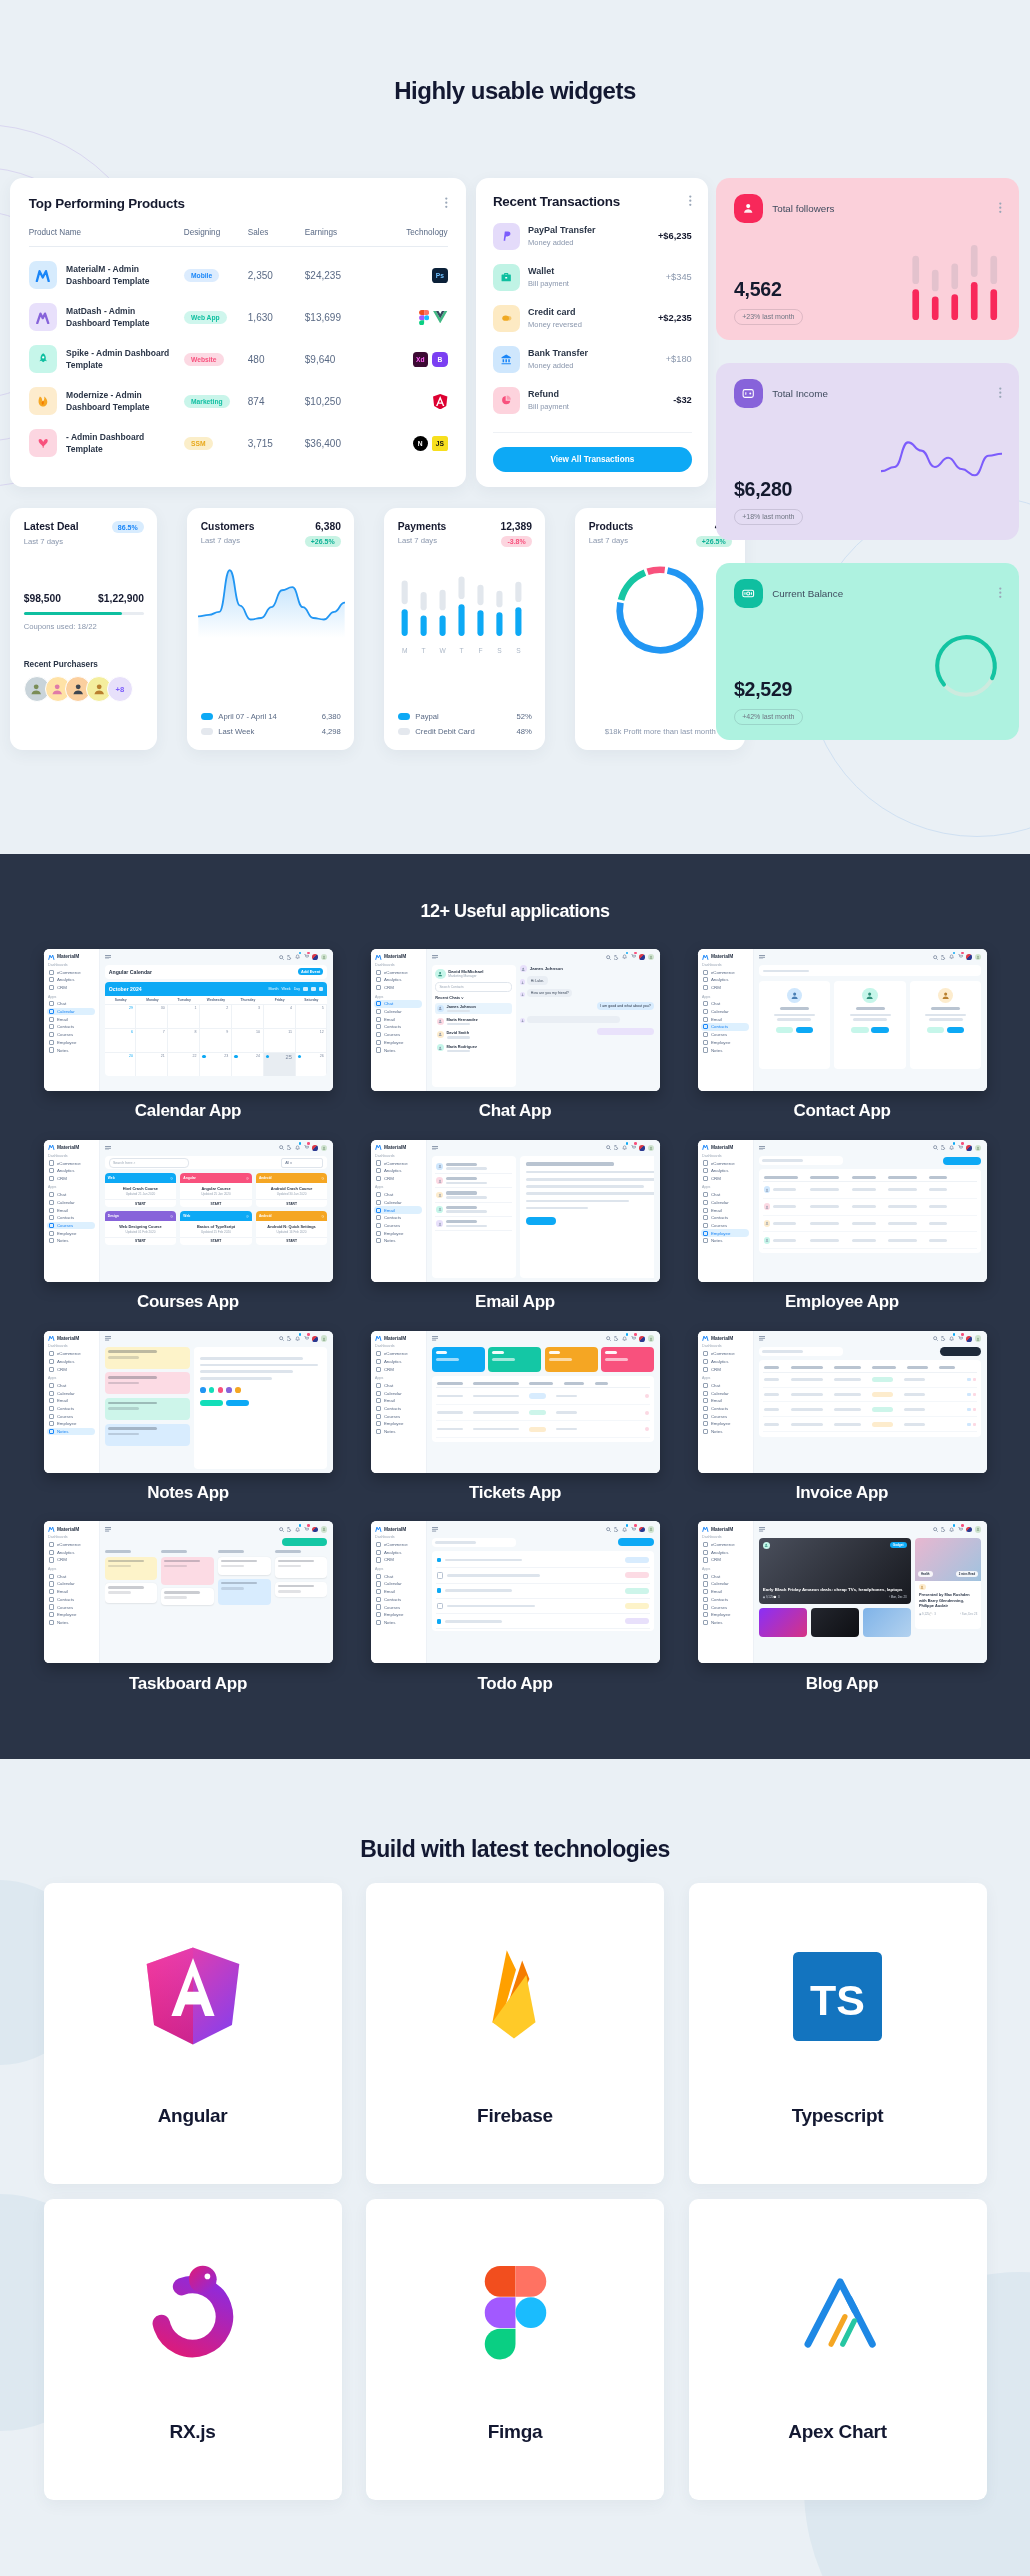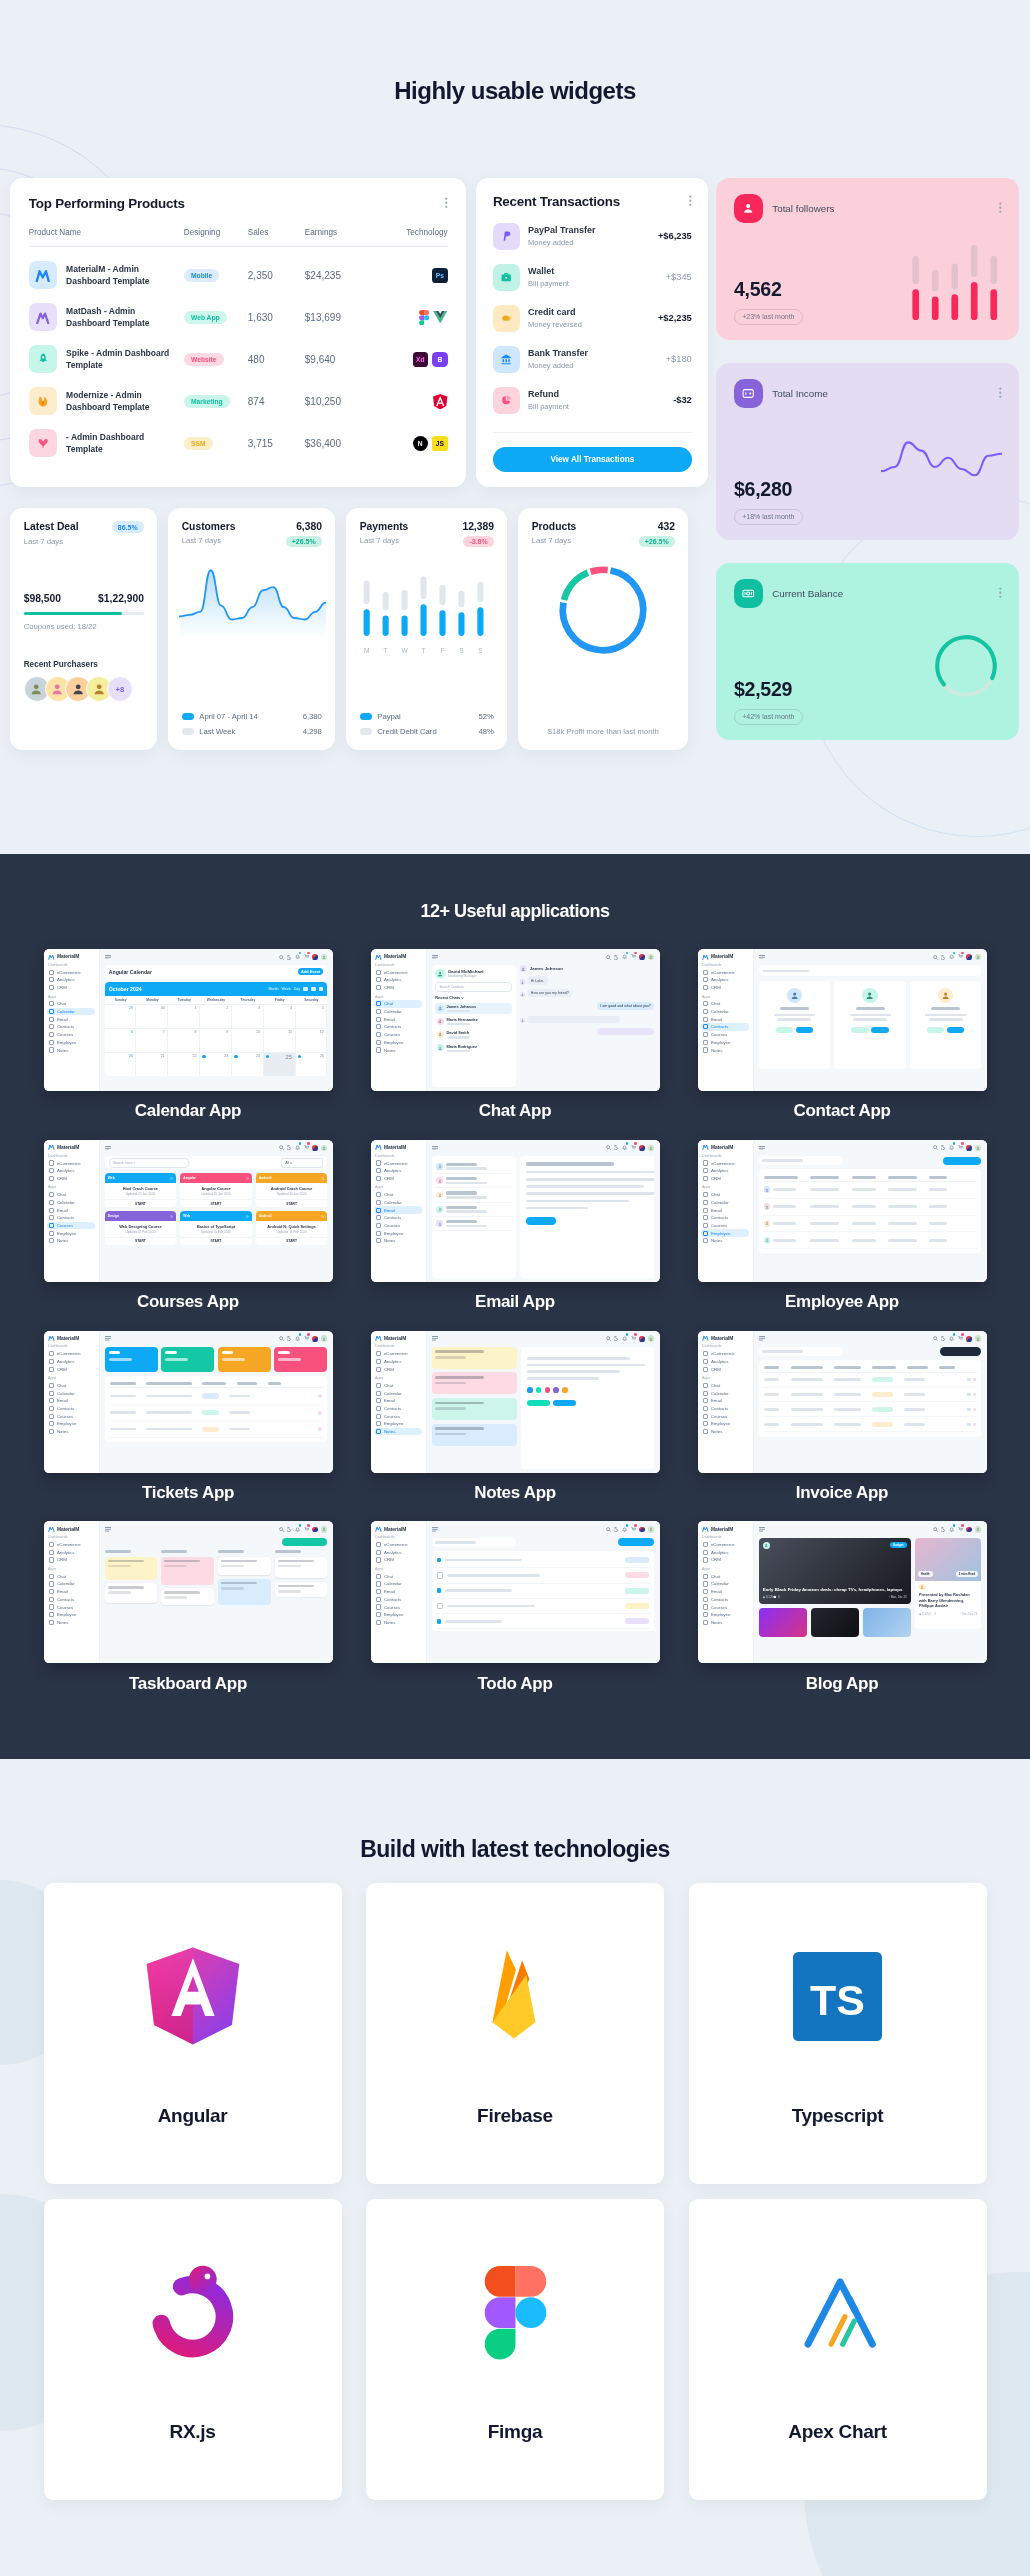--- a/index.html
+++ b/index.html
@@ -13,21 +13,21 @@
   .deco.outline2{border:0.8px solid #cfe0f2}
   .deco.fill{background:#dde8f0}
   h1,h2{margin:0;text-align:center;font-weight:700;color:#131831;letter-spacing:-0.5px;position:relative;z-index:1}
   #sec1 h1{padding-top:77px;font-size:24px}
   #sec2 h2{padding-top:47px;font-size:18px;color:#ffffff}
   #sec3 h2{padding-top:77px;font-size:23px}
   
   .wrap1{position:absolute;top:178px;left:10.3px;z-index:1;display:flex;gap:8.2px}
   .left-col{width:698px}
   .row1{display:flex;gap:10.3px;height:309px}
-  .row2{display:grid;grid-template-columns:147px 167px 161px 170px;gap:11px;margin-top:20.6px;height:242px}
+  .row2{display:grid;grid-template-columns:147px 167px 161px 170px;gap:30px;margin-top:20.6px;height:242px}
   .right-col{width:303px;display:flex;flex-direction:column;gap:23px}
   .card{background:#fff;border-radius:12.4px;box-shadow:0 4.1px 14.4px rgba(44,63,88,.06);box-sizing:border-box;position:relative}
   .kebab{cursor:pointer;line-height:0}
   
   .products-card{width:456px;padding:17.5px 18.5px}
   .pc-head{display:flex;justify-content:space-between;align-items:center}
   .pc-title{font-size:13.4px;font-weight:700;color:#15192e;letter-spacing:-0.2px}
   .pt-grid{display:grid;grid-template-columns:155px 64px 57px 80px 1fr;align-items:center}
   .pt-headrow{margin-top:17.5px;padding-bottom:9.3px;border-bottom:0.5px solid #e7ecf2;color:#5a6a85;font-size:8.2px}
   .pt-row{padding-top:14px}
@@ -1567,21 +1567,21 @@
               <span>Contacts</span>
             </div>
             <div class="t-item">
               <div class="tdot"></div>
               <span>Courses</span>
             </div>
             <div class="t-item">
               <div class="tdot"></div>
               <span>Employee</span>
             </div>
-            <div class="t-item">
+            <div class="t-item active">
               <div class="tdot"></div>
               <span>Notes</span>
             </div>
           </div>
           <div class="t-main">
             <div class="t-topbar">
               <svg width="6.2" height="4.6" viewBox="0 0 12 9">
                 <path d="M0 1h12M0 4.5h12M0 8h8" stroke="#5a6a85" stroke-width="1.3"></path>
               </svg>
               <div class="t-ticons">
@@ -1600,73 +1600,60 @@
                   </svg><span style="position:absolute;top:-1px;right:-1px;width:2.6px;height:2.6px;border-radius:50%;background:#f8517d"></span></span>
   <span style="width:5.7px;height:5.7px;border-radius:50%;background:linear-gradient(135deg,#d93a49 45%,#2b3990 45%);display:inline-block"></span>
   <span style="width:6.7px;height:6.7px;border-radius:50%;background:#cfe3cf;display:inline-flex;align-items:center;justify-content:center">
                   <svg width="60%" height="60%" viewBox="0 0 24 24" fill="#6f8f6f">
                     <circle cx="12" cy="8" r="4"></circle>
                     <path d="M4 20.5c1.2-4.4 4.4-6.2 8-6.2s6.8 1.8 8 6.2z"></path>
                   </svg>
                 </span>
               </div>
             </div>
-            <div class="t-content">
-              <div style="display: flex; gap: 3.6px;">
-                <div style="flex: 1 1 0%; height: 25px; border-radius: 4.1px; background: rgb(13, 169, 245); padding: 4.1px; box-sizing: border-box;">
-                  <div class="ln" style="width: 11.3px; background: rgba(255, 255, 255, 0.95); height: 3.6px;"></div>
-                  <div class="ln" style="width: 23px; background: rgba(255, 255, 255, 0.6); margin-top: 3.6px;"></div>
-                </div>
-                <div style="flex: 1 1 0%; height: 25px; border-radius: 4.1px; background: rgb(20, 199, 165); padding: 4.1px; box-sizing: border-box;">
-                  <div class="ln" style="width: 11.3px; background: rgba(255, 255, 255, 0.95); height: 3.6px;"></div>
-                  <div class="ln" style="width: 23px; background: rgba(255, 255, 255, 0.6); margin-top: 3.6px;"></div>
-                </div>
-                <div style="flex: 1 1 0%; height: 25px; border-radius: 4.1px; background: rgb(245, 166, 35); padding: 4.1px; box-sizing: border-box;">
-                  <div class="ln" style="width: 11.3px; background: rgba(255, 255, 255, 0.95); height: 3.6px;"></div>
-                  <div class="ln" style="width: 23px; background: rgba(255, 255, 255, 0.6); margin-top: 3.6px;"></div>
-                </div>
-                <div style="flex: 1 1 0%; height: 25px; border-radius: 4.1px; background: rgb(248, 81, 125); padding: 4.1px; box-sizing: border-box;">
-                  <div class="ln" style="width: 11.3px; background: rgba(255, 255, 255, 0.95); height: 3.6px;"></div>
-                  <div class="ln" style="width: 23px; background: rgba(255, 255, 255, 0.6); margin-top: 3.6px;"></div>
-                </div>
-              </div>
-              <div class="wcard" style="margin-top: 4.1px; padding: 4.1px;">
-                <div style="display: flex; gap: 10.3px; padding: 2.1px 1px; border-bottom: 0.5px solid rgb(238, 242, 246);">
-                  <div class="lnd" style="width: 26px;"></div>
-                  <div class="lnd" style="width: 46px;"></div>
-                  <div class="lnd" style="width: 24px;"></div>
-                  <div class="lnd" style="width: 20.6px;"></div>
-                  <div class="lnd" style="width: 13.4px;"></div>
-                </div>
-                <div style="display: flex; gap: 10.3px; align-items: center; padding: 5.2px 1px; border-bottom: 0.5px solid rgb(244, 247, 250);">
-                  <div class="ln" style="width: 26px;"></div>
-                  <div class="ln" style="width: 46px;"></div>
-                  <div style="width: 16.5px; height: 5.2px; border-radius: 5.2px; background: rgb(216, 236, 254); color: rgb(255, 255, 255); font-size: 3.9px; font-weight: 700; display: flex; align-items: center; justify-content: center;"></div>
-                  <div class="ln" style="width: 20.6px;"></div>
-                  <div style="width: 4.1px; height: 4.1px; border-radius: 50%; background: rgb(252, 217, 227); margin-left: auto;"></div>
-                </div>
-                <div style="display: flex; gap: 10.3px; align-items: center; padding: 5.2px 1px; border-bottom: 0.5px solid rgb(244, 247, 250);">
-                  <div class="ln" style="width: 26px;"></div>
-                  <div class="ln" style="width: 46px;"></div>
-                  <div style="width: 16.5px; height: 5.2px; border-radius: 5.2px; background: rgb(205, 245, 234); color: rgb(255, 255, 255); font-size: 3.9px; font-weight: 700; display: flex; align-items: center; justify-content: center;"></div>
-                  <div class="ln" style="width: 20.6px;"></div>
-                  <div style="width: 4.1px; height: 4.1px; border-radius: 50%; background: rgb(252, 217, 227); margin-left: auto;"></div>
-                </div>
-                <div style="display: flex; gap: 10.3px; align-items: center; padding: 5.2px 1px; border-bottom: 0.5px solid rgb(244, 247, 250);">
-                  <div class="ln" style="width: 26px;"></div>
-                  <div class="ln" style="width: 46px;"></div>
-                  <div style="width: 16.5px; height: 5.2px; border-radius: 5.2px; background: rgb(253, 236, 205); color: rgb(255, 255, 255); font-size: 3.9px; font-weight: 700; display: flex; align-items: center; justify-content: center;"></div>
-                  <div class="ln" style="width: 20.6px;"></div>
-                  <div style="width: 4.1px; height: 4.1px; border-radius: 50%; background: rgb(252, 217, 227); margin-left: auto;"></div>
-                </div>
-              </div>
-            </div>
-          </div>
-        </div>
-        <div class="app-label">Tickets App</div>
+            <div class="t-content" style="display: flex;">
+              <div style="width: 85px; flex: 0 0 auto;">
+                <div style="background: rgb(253, 243, 201); height: 22px; border-radius: 4.1px; margin-bottom: 3.6px; padding: 3.6px; box-sizing: border-box;">
+                  <div class="ln" style="width: 49px; background: rgba(42, 53, 71, 0.3);"></div>
+                  <div class="ln" style="width: 31px; background: rgba(42, 53, 71, 0.18); margin-top: 3.1px;"></div>
+                </div>
+                <div style="background: rgb(252, 219, 228); height: 22px; border-radius: 4.1px; margin-bottom: 3.6px; padding: 3.6px; box-sizing: border-box;">
+                  <div class="ln" style="width: 49px; background: rgba(42, 53, 71, 0.3);"></div>
+                  <div class="ln" style="width: 31px; background: rgba(42, 53, 71, 0.18); margin-top: 3.1px;"></div>
+                </div>
+                <div style="background: rgb(205, 245, 234); height: 22px; border-radius: 4.1px; margin-bottom: 3.6px; padding: 3.6px; box-sizing: border-box;">
+                  <div class="ln" style="width: 49px; background: rgba(42, 53, 71, 0.3);"></div>
+                  <div class="ln" style="width: 31px; background: rgba(42, 53, 71, 0.18); margin-top: 3.1px;"></div>
+                </div>
+                <div style="background: rgb(216, 236, 254); height: 22px; border-radius: 4.1px; margin-bottom: 3.6px; padding: 3.6px; box-sizing: border-box;">
+                  <div class="ln" style="width: 49px; background: rgba(42, 53, 71, 0.3);"></div>
+                  <div class="ln" style="width: 31px; background: rgba(42, 53, 71, 0.18); margin-top: 3.1px;"></div>
+                </div>
+              </div>
+              <div class="wcard" style="flex: 1 1 0%; margin-left: 4.1px; padding: 6.2px;">
+                <div class="ln" style="width: 103px; margin-top: 4.1px;"></div>
+                <div class="ln" style="width: 118px; margin-top: 4.1px;"></div>
+                <div class="ln" style="width: 93px; margin-top: 4.1px;"></div>
+                <div class="ln" style="width: 72px; margin-top: 4.1px;"></div>
+                <div style="display: flex; gap: 3.1px; margin-top: 7.2px;">
+                  <div style="width: 5.7px; height: 5.7px; border-radius: 50%; background: rgb(33, 150, 243);"></div>
+                  <div style="width: 5.7px; height: 5.7px; border-radius: 50%; background: rgb(19, 222, 185);"></div>
+                  <div style="width: 5.7px; height: 5.7px; border-radius: 50%; background: rgb(248, 81, 125);"></div>
+                  <div style="width: 5.7px; height: 5.7px; border-radius: 50%; background: rgb(135, 99, 218);"></div>
+                  <div style="width: 5.7px; height: 5.7px; border-radius: 50%; background: rgb(245, 166, 35);"></div>
+                </div>
+                <div style="display: flex; gap: 3.1px; margin-top: 7.2px;">
+                  <div style="width: 23px; height: 6.7px; border-radius: 6.7px; background: rgb(19, 222, 185); color: rgb(255, 255, 255); font-size: 3.9px; font-weight: 700; display: flex; align-items: center; justify-content: center;"></div>
+                  <div style="width: 23px; height: 6.7px; border-radius: 6.7px; background: rgb(13, 169, 245); color: rgb(255, 255, 255); font-size: 3.9px; font-weight: 700; display: flex; align-items: center; justify-content: center;"></div>
+                </div>
+              </div>
+            </div>
+          </div>
+        </div>
+        <div class="app-label">Notes App</div>
       </div>
       <div class="app-cell">
         <div class="thumb">
           <div class="t-side">
             <div class="t-logo">
               <svg width="6.7" height="6.2" viewBox="0 0 34 28">
                 <path d="M4 26 10 4l7 14L24 4l6 22" stroke="#1a86f8" stroke-width="5" fill="none" stroke-linecap="round" stroke-linejoin="round"></path>
               </svg>
               <span class="t-brand">MaterialM</span>
             </div>
@@ -1701,21 +1688,21 @@
               <span>Contacts</span>
             </div>
             <div class="t-item">
               <div class="tdot"></div>
               <span>Courses</span>
             </div>
             <div class="t-item">
               <div class="tdot"></div>
               <span>Employee</span>
             </div>
-            <div class="t-item active">
+            <div class="t-item">
               <div class="tdot"></div>
               <span>Notes</span>
             </div>
           </div>
           <div class="t-main">
             <div class="t-topbar">
               <svg width="6.2" height="4.6" viewBox="0 0 12 9">
                 <path d="M0 1h12M0 4.5h12M0 8h8" stroke="#5a6a85" stroke-width="1.3"></path>
               </svg>
               <div class="t-ticons">
@@ -1734,60 +1721,73 @@
                   </svg><span style="position:absolute;top:-1px;right:-1px;width:2.6px;height:2.6px;border-radius:50%;background:#f8517d"></span></span>
   <span style="width:5.7px;height:5.7px;border-radius:50%;background:linear-gradient(135deg,#d93a49 45%,#2b3990 45%);display:inline-block"></span>
   <span style="width:6.7px;height:6.7px;border-radius:50%;background:#cfe3cf;display:inline-flex;align-items:center;justify-content:center">
                   <svg width="60%" height="60%" viewBox="0 0 24 24" fill="#6f8f6f">
                     <circle cx="12" cy="8" r="4"></circle>
                     <path d="M4 20.5c1.2-4.4 4.4-6.2 8-6.2s6.8 1.8 8 6.2z"></path>
                   </svg>
                 </span>
               </div>
             </div>
-            <div class="t-content" style="display: flex;">
-              <div style="width: 85px; flex: 0 0 auto;">
-                <div style="background: rgb(253, 243, 201); height: 22px; border-radius: 4.1px; margin-bottom: 3.6px; padding: 3.6px; box-sizing: border-box;">
-                  <div class="ln" style="width: 49px; background: rgba(42, 53, 71, 0.3);"></div>
-                  <div class="ln" style="width: 31px; background: rgba(42, 53, 71, 0.18); margin-top: 3.1px;"></div>
-                </div>
-                <div style="background: rgb(252, 219, 228); height: 22px; border-radius: 4.1px; margin-bottom: 3.6px; padding: 3.6px; box-sizing: border-box;">
-                  <div class="ln" style="width: 49px; background: rgba(42, 53, 71, 0.3);"></div>
-                  <div class="ln" style="width: 31px; background: rgba(42, 53, 71, 0.18); margin-top: 3.1px;"></div>
-                </div>
-                <div style="background: rgb(205, 245, 234); height: 22px; border-radius: 4.1px; margin-bottom: 3.6px; padding: 3.6px; box-sizing: border-box;">
-                  <div class="ln" style="width: 49px; background: rgba(42, 53, 71, 0.3);"></div>
-                  <div class="ln" style="width: 31px; background: rgba(42, 53, 71, 0.18); margin-top: 3.1px;"></div>
-                </div>
-                <div style="background: rgb(216, 236, 254); height: 22px; border-radius: 4.1px; margin-bottom: 3.6px; padding: 3.6px; box-sizing: border-box;">
-                  <div class="ln" style="width: 49px; background: rgba(42, 53, 71, 0.3);"></div>
-                  <div class="ln" style="width: 31px; background: rgba(42, 53, 71, 0.18); margin-top: 3.1px;"></div>
-                </div>
-              </div>
-              <div class="wcard" style="flex: 1 1 0%; margin-left: 4.1px; padding: 6.2px;">
-                <div class="ln" style="width: 103px; margin-top: 4.1px;"></div>
-                <div class="ln" style="width: 118px; margin-top: 4.1px;"></div>
-                <div class="ln" style="width: 93px; margin-top: 4.1px;"></div>
-                <div class="ln" style="width: 72px; margin-top: 4.1px;"></div>
-                <div style="display: flex; gap: 3.1px; margin-top: 7.2px;">
-                  <div style="width: 5.7px; height: 5.7px; border-radius: 50%; background: rgb(33, 150, 243);"></div>
-                  <div style="width: 5.7px; height: 5.7px; border-radius: 50%; background: rgb(19, 222, 185);"></div>
-                  <div style="width: 5.7px; height: 5.7px; border-radius: 50%; background: rgb(248, 81, 125);"></div>
-                  <div style="width: 5.7px; height: 5.7px; border-radius: 50%; background: rgb(135, 99, 218);"></div>
-                  <div style="width: 5.7px; height: 5.7px; border-radius: 50%; background: rgb(245, 166, 35);"></div>
-                </div>
-                <div style="display: flex; gap: 3.1px; margin-top: 7.2px;">
-                  <div style="width: 23px; height: 6.7px; border-radius: 6.7px; background: rgb(19, 222, 185); color: rgb(255, 255, 255); font-size: 3.9px; font-weight: 700; display: flex; align-items: center; justify-content: center;"></div>
-                  <div style="width: 23px; height: 6.7px; border-radius: 6.7px; background: rgb(13, 169, 245); color: rgb(255, 255, 255); font-size: 3.9px; font-weight: 700; display: flex; align-items: center; justify-content: center;"></div>
-                </div>
-              </div>
-            </div>
-          </div>
-        </div>
-        <div class="app-label">Notes App</div>
+            <div class="t-content">
+              <div style="display: flex; gap: 3.6px;">
+                <div style="flex: 1 1 0%; height: 25px; border-radius: 4.1px; background: rgb(13, 169, 245); padding: 4.1px; box-sizing: border-box;">
+                  <div class="ln" style="width: 11.3px; background: rgba(255, 255, 255, 0.95); height: 3.6px;"></div>
+                  <div class="ln" style="width: 23px; background: rgba(255, 255, 255, 0.6); margin-top: 3.6px;"></div>
+                </div>
+                <div style="flex: 1 1 0%; height: 25px; border-radius: 4.1px; background: rgb(20, 199, 165); padding: 4.1px; box-sizing: border-box;">
+                  <div class="ln" style="width: 11.3px; background: rgba(255, 255, 255, 0.95); height: 3.6px;"></div>
+                  <div class="ln" style="width: 23px; background: rgba(255, 255, 255, 0.6); margin-top: 3.6px;"></div>
+                </div>
+                <div style="flex: 1 1 0%; height: 25px; border-radius: 4.1px; background: rgb(245, 166, 35); padding: 4.1px; box-sizing: border-box;">
+                  <div class="ln" style="width: 11.3px; background: rgba(255, 255, 255, 0.95); height: 3.6px;"></div>
+                  <div class="ln" style="width: 23px; background: rgba(255, 255, 255, 0.6); margin-top: 3.6px;"></div>
+                </div>
+                <div style="flex: 1 1 0%; height: 25px; border-radius: 4.1px; background: rgb(248, 81, 125); padding: 4.1px; box-sizing: border-box;">
+                  <div class="ln" style="width: 11.3px; background: rgba(255, 255, 255, 0.95); height: 3.6px;"></div>
+                  <div class="ln" style="width: 23px; background: rgba(255, 255, 255, 0.6); margin-top: 3.6px;"></div>
+                </div>
+              </div>
+              <div class="wcard" style="margin-top: 4.1px; padding: 4.1px;">
+                <div style="display: flex; gap: 10.3px; padding: 2.1px 1px; border-bottom: 0.5px solid rgb(238, 242, 246);">
+                  <div class="lnd" style="width: 26px;"></div>
+                  <div class="lnd" style="width: 46px;"></div>
+                  <div class="lnd" style="width: 24px;"></div>
+                  <div class="lnd" style="width: 20.6px;"></div>
+                  <div class="lnd" style="width: 13.4px;"></div>
+                </div>
+                <div style="display: flex; gap: 10.3px; align-items: center; padding: 5.2px 1px; border-bottom: 0.5px solid rgb(244, 247, 250);">
+                  <div class="ln" style="width: 26px;"></div>
+                  <div class="ln" style="width: 46px;"></div>
+                  <div style="width: 16.5px; height: 5.2px; border-radius: 5.2px; background: rgb(216, 236, 254); color: rgb(255, 255, 255); font-size: 3.9px; font-weight: 700; display: flex; align-items: center; justify-content: center;"></div>
+                  <div class="ln" style="width: 20.6px;"></div>
+                  <div style="width: 4.1px; height: 4.1px; border-radius: 50%; background: rgb(252, 217, 227); margin-left: auto;"></div>
+                </div>
+                <div style="display: flex; gap: 10.3px; align-items: center; padding: 5.2px 1px; border-bottom: 0.5px solid rgb(244, 247, 250);">
+                  <div class="ln" style="width: 26px;"></div>
+                  <div class="ln" style="width: 46px;"></div>
+                  <div style="width: 16.5px; height: 5.2px; border-radius: 5.2px; background: rgb(205, 245, 234); color: rgb(255, 255, 255); font-size: 3.9px; font-weight: 700; display: flex; align-items: center; justify-content: center;"></div>
+                  <div class="ln" style="width: 20.6px;"></div>
+                  <div style="width: 4.1px; height: 4.1px; border-radius: 50%; background: rgb(252, 217, 227); margin-left: auto;"></div>
+                </div>
+                <div style="display: flex; gap: 10.3px; align-items: center; padding: 5.2px 1px; border-bottom: 0.5px solid rgb(244, 247, 250);">
+                  <div class="ln" style="width: 26px;"></div>
+                  <div class="ln" style="width: 46px;"></div>
+                  <div style="width: 16.5px; height: 5.2px; border-radius: 5.2px; background: rgb(253, 236, 205); color: rgb(255, 255, 255); font-size: 3.9px; font-weight: 700; display: flex; align-items: center; justify-content: center;"></div>
+                  <div class="ln" style="width: 20.6px;"></div>
+                  <div style="width: 4.1px; height: 4.1px; border-radius: 50%; background: rgb(252, 217, 227); margin-left: auto;"></div>
+                </div>
+              </div>
+            </div>
+          </div>
+        </div>
+        <div class="app-label">Tickets App</div>
       </div>
       <div class="app-cell">
         <div class="thumb">
           <div class="t-side">
             <div class="t-logo">
               <svg width="6.7" height="6.2" viewBox="0 0 34 28">
                 <path d="M4 26 10 4l7 14L24 4l6 22" stroke="#1a86f8" stroke-width="5" fill="none" stroke-linecap="round" stroke-linejoin="round"></path>
               </svg>
               <span class="t-brand">MaterialM</span>
             </div>

